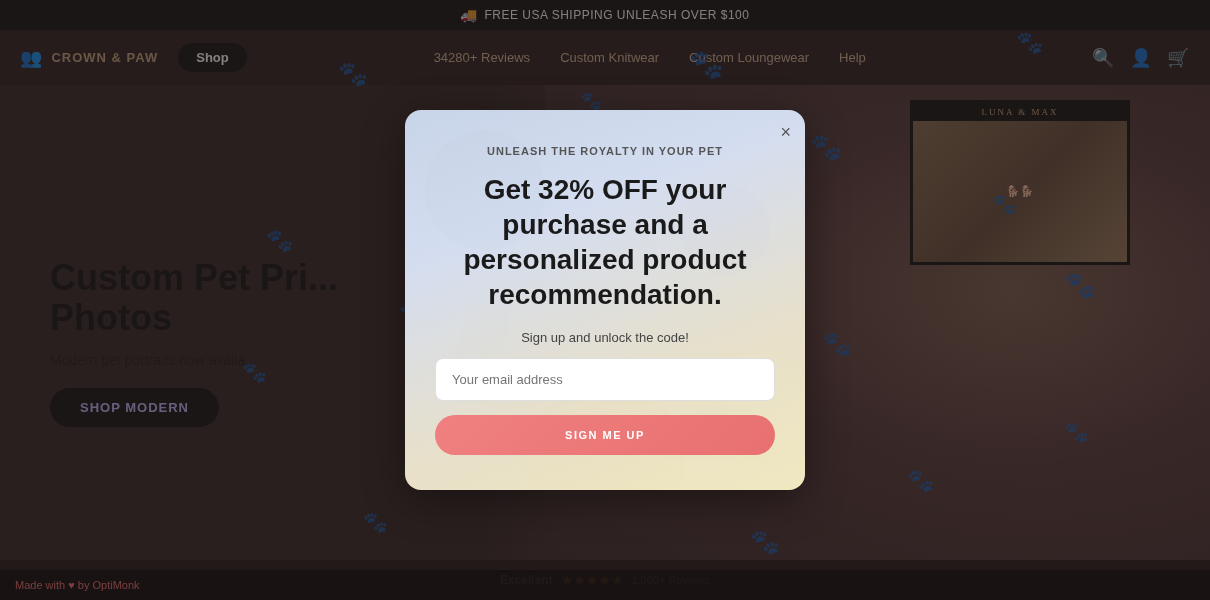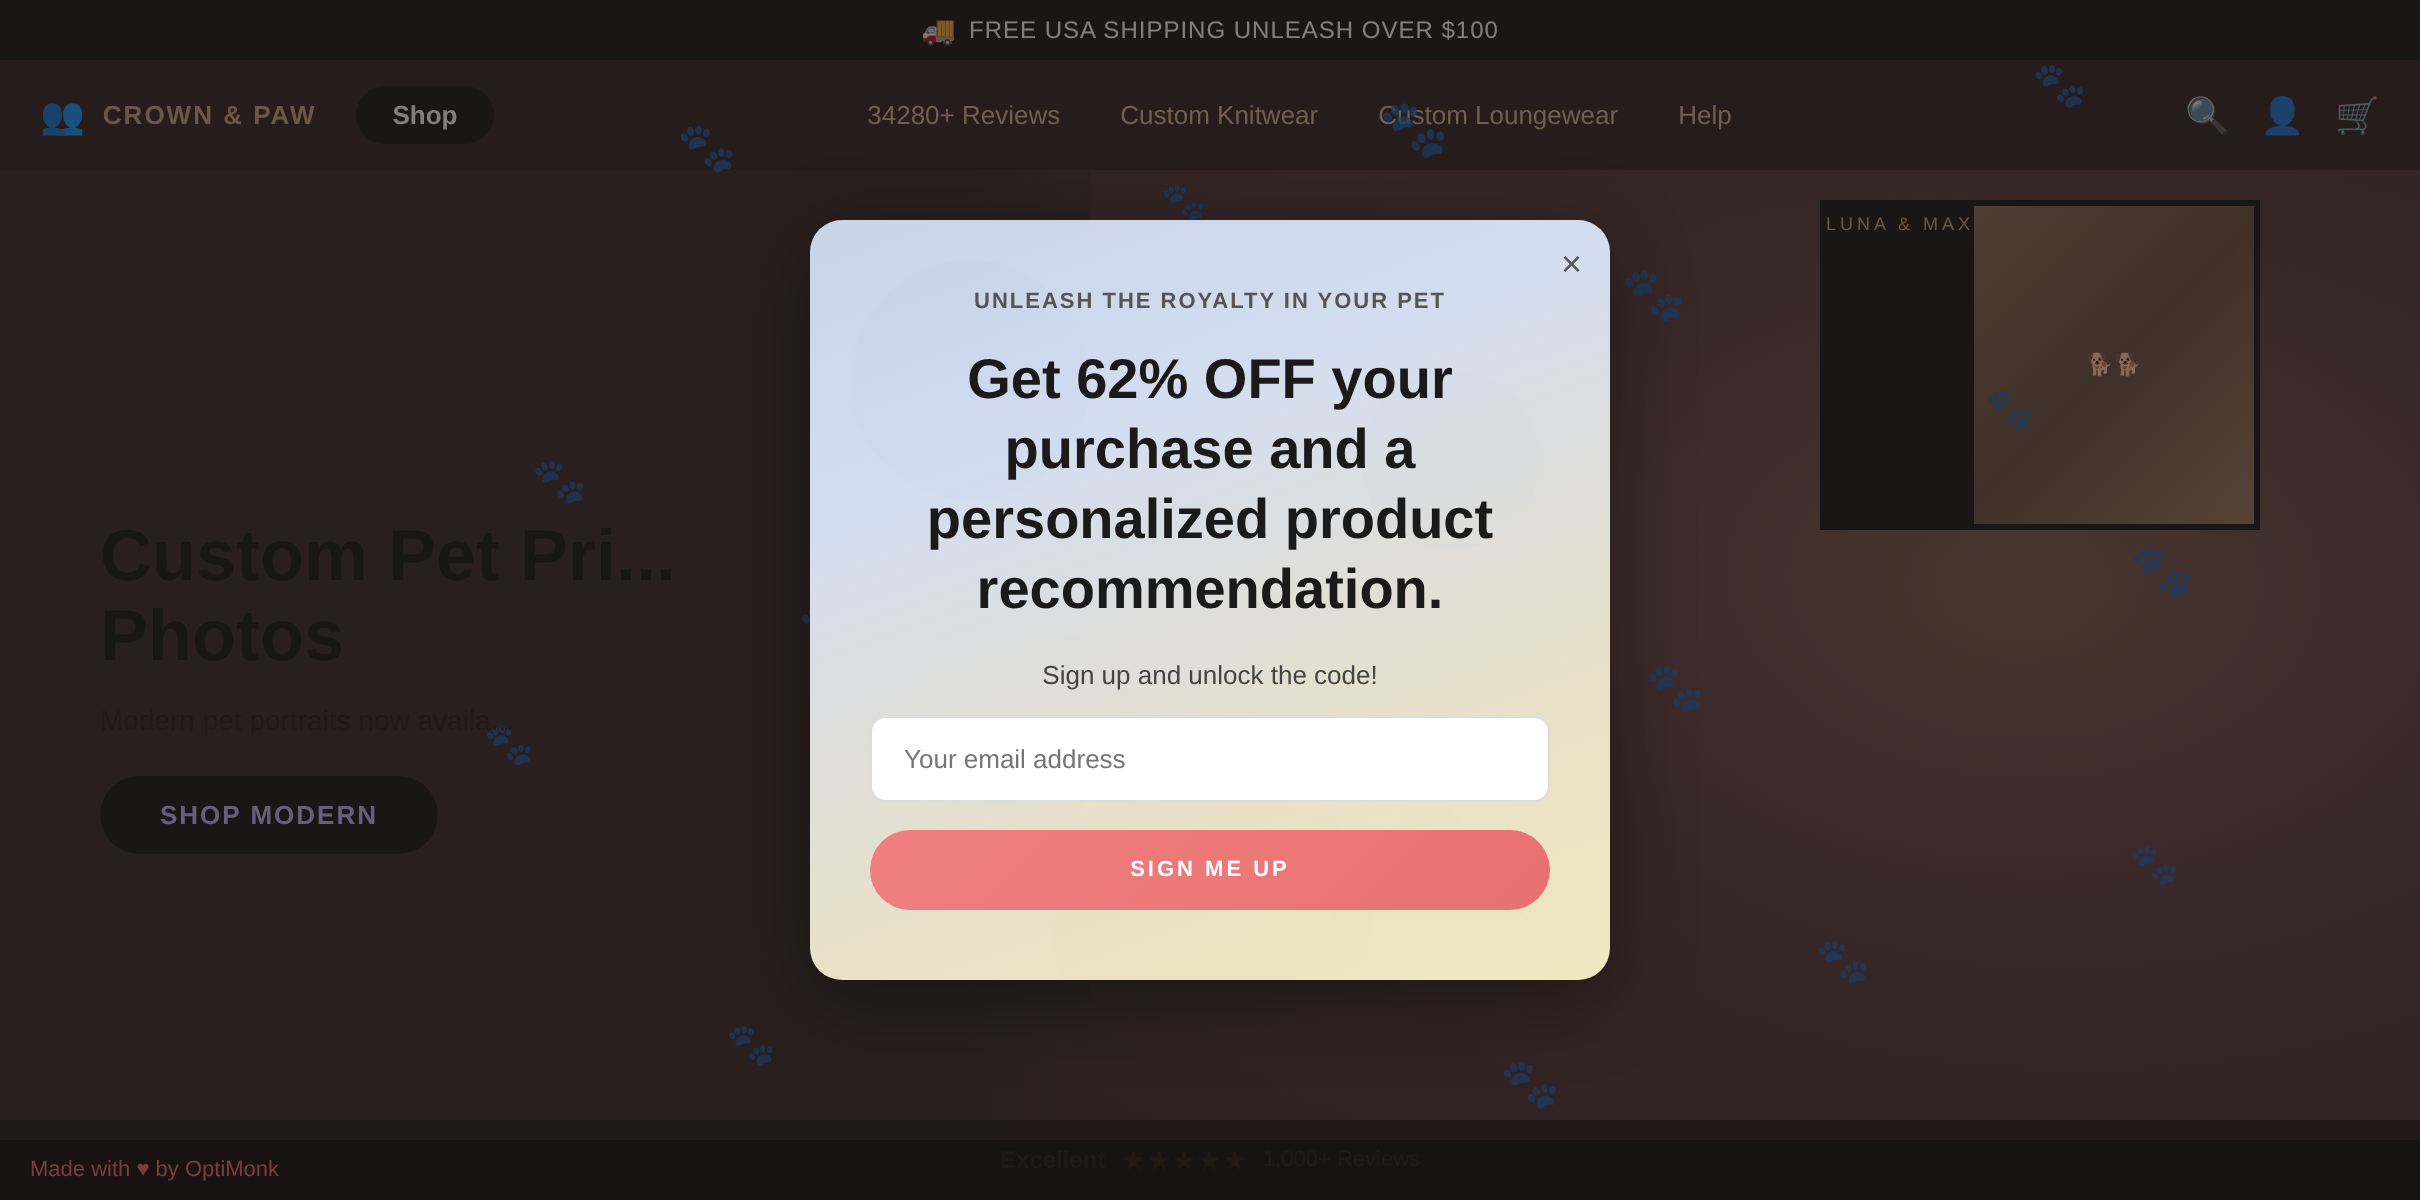--- a/index.html
+++ b/index.html
@@ -163,22 +163,23 @@
     
     .framed-image {
       position: absolute;
       top: 15px;
       right: 80px;
       width: 220px;
       height: 165px;
       background-color: #1a1a1a;
       border: 3px solid #1a1a1a;
       display: flex;
-      flex-direction: row;
+      flex-direction: column;
       overflow: hidden;
+      font-family: Liberation Serif, serif;
     }
 
     .frame-label {
       background-color: #1a1a1a;
       color: #c8a882;
       text-align: center;
       font-size: 9px;
       letter-spacing: 2px;
       padding: 4px 0;
     }
@@ -443,21 +444,21 @@
       <circle cx="320" cy="120" r="45" fill="#b0c0e0" opacity="0.3"></circle>
       <circle cx="200" cy="350" r="80" fill="#e8d8a0" opacity="0.4"></circle>
       <rect x="50" y="200" width="100" height="100" rx="15" fill="#d0c8b0" opacity="0.2" transform="rotate(20 100 250)"></rect>
       <polygon points="310,280 360,350 260,350" fill="#c0b890" opacity="0.2"></polygon>
     </svg>
 
     <button class="modal-close">×</button>
 
     <div class="modal-subtitle">UNLEASH THE ROYALTY IN YOUR PET</div>
 
-    <div class="modal-title">Get 62% OFF your purchase and a personalized product recommendation.</div>
+    <div class="modal-title">Get 32% OFF your purchase and a personalized product recommendation.</div>
 
     <div class="modal-desc">Sign up and unlock the code!</div>
 
     <input class="modal-input" type="email" placeholder="Your email address" style="">
 
     <button class="modal-btn">SIGN ME UP</button>
   </div>
 
   <div class="page-footer">
     <span class="footer-text">

